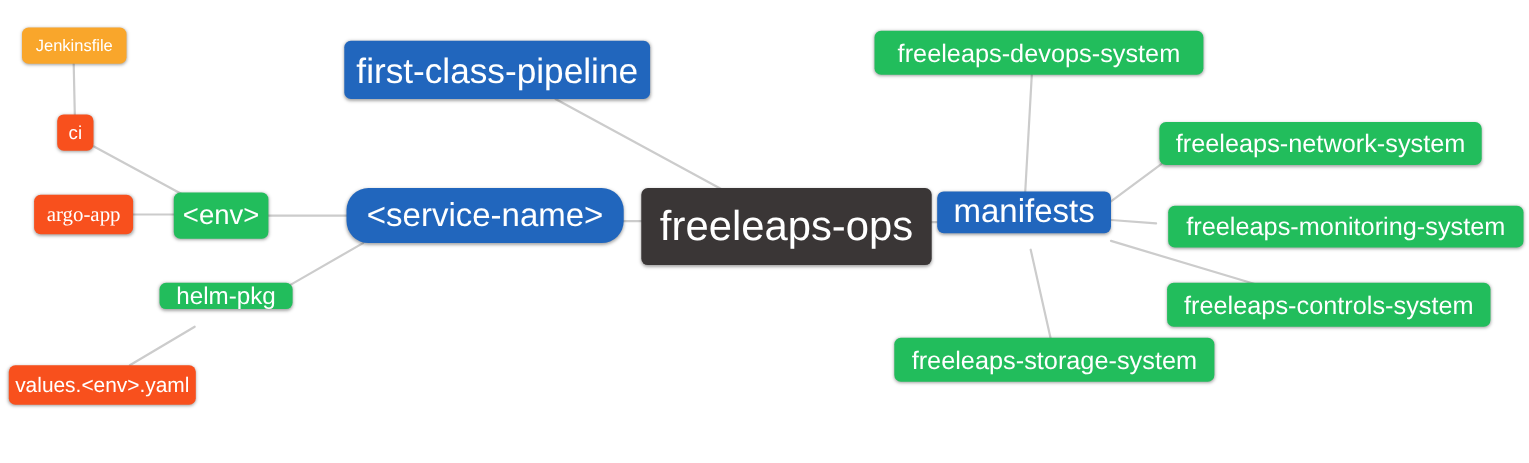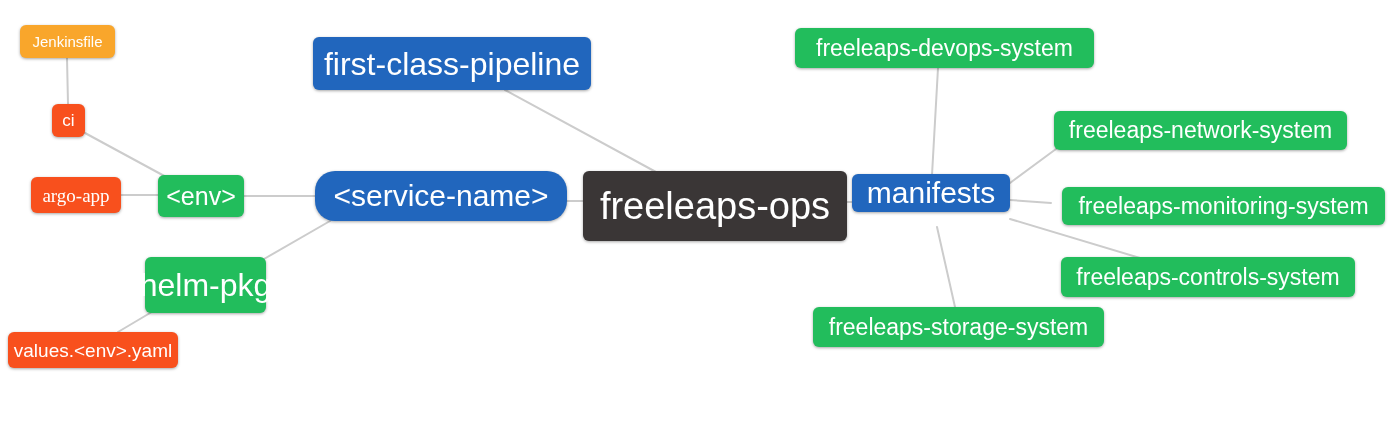--- a/index.html
+++ b/index.html
@@ -53,21 +53,21 @@
       <line x1="932" y1="175" x2="938" y2="68" stroke="#cccccc" stroke-width="2" stroke-linecap="round"></line>
       <line x1="1010" y1="183" x2="1056" y2="149" stroke="#cccccc" stroke-width="2" stroke-linecap="round"></line>
       <line x1="1010" y1="200" x2="1051" y2="203" stroke="#cccccc" stroke-width="2" stroke-linecap="round"></line>
       <line x1="1010" y1="219" x2="1140" y2="258" stroke="#cccccc" stroke-width="2" stroke-linecap="round"></line>
       <line x1="937" y1="227" x2="955" y2="307" stroke="#cccccc" stroke-width="2" stroke-linecap="round"></line>
     </svg>
 <div class="node" style="left: 20px; top: 25px; width: 95px; height: 33px; font-size: 15px; background: rgb(249, 166, 43);">Jenkinsfile</div>
     <div class="node" style="left: 52px; top: 104px; width: 33px; height: 33px; font-size: 17px; background: rgb(248, 80, 29);">ci</div>
     <div class="node" style="left: 31px; top: 177px; width: 90px; height: 36px; font-size: 19px; background: rgb(248, 80, 29); font-family: Liberation Serif, serif;">argo-app</div>
     <div class="node" style="left: 158px; top: 175px; width: 86px; height: 42px; font-size: 25px; background: rgb(34, 189, 92);">&lt;env&gt;</div>
-    <div class="node" style="left: 145px; top: 257px; width: 121px; height: 56px; font-size: 32px; background: rgb(34, 189, 92);">helm-pkg</div>
+    <div class="node" style="left: 145px; top: 257px; width: 121px; height: 24px; font-size: 22px; background: rgb(34, 189, 92);">helm-pkg</div>
     <div class="node" style="left: 313px; top: 37px; width: 278px; height: 53px; font-size: 32px; background: rgb(33, 102, 189);">first-class-pipeline</div>
     <div class="node" style="left: 8px; top: 332px; width: 170px; height: 36px; font-size: 19px; background: rgb(248, 80, 29);">values.&lt;env&gt;.yaml</div>
     <div class="node" style="left: 315px; top: 171px; width: 252px; height: 50px; font-size: 30px; background: rgb(33, 102, 189); border-radius: 20px;">&lt;service-name&gt;</div>
     <div class="node" style="left: 583px; top: 171px; width: 264px; height: 70px; font-size: 38px; background: rgb(58, 54, 54);">freeleaps-ops</div>
     <div class="node" style="left: 852px; top: 174px; width: 158px; height: 38px; font-size: 30px; background: rgb(33, 102, 189);">manifests</div>
     <div class="node" style="left: 795px; top: 28px; width: 299px; height: 40px; font-size: 23px; background: rgb(34, 189, 92);">freeleaps-devops-system</div>
     <div class="node" style="left: 1054px; top: 111px; width: 293px; height: 39px; font-size: 23px; background: rgb(34, 189, 92);">freeleaps-network-system</div>
     <div class="node" style="left: 1050px; top: 187px; width: 323px; height: 38px; font-size: 23px; background: rgb(34, 189, 92); margin-left: 12px;">freeleaps-monitoring-system</div>
     <div class="node" style="left: 1061px; top: 257px; width: 294px; height: 40px; font-size: 23px; background: rgb(34, 189, 92);">freeleaps-controls-system</div>
     <div class="node" style="left: 813px; top: 307px; width: 291px; height: 40px; font-size: 23px; background: rgb(34, 189, 92); text-align: center;">freeleaps-storage-system</div>

